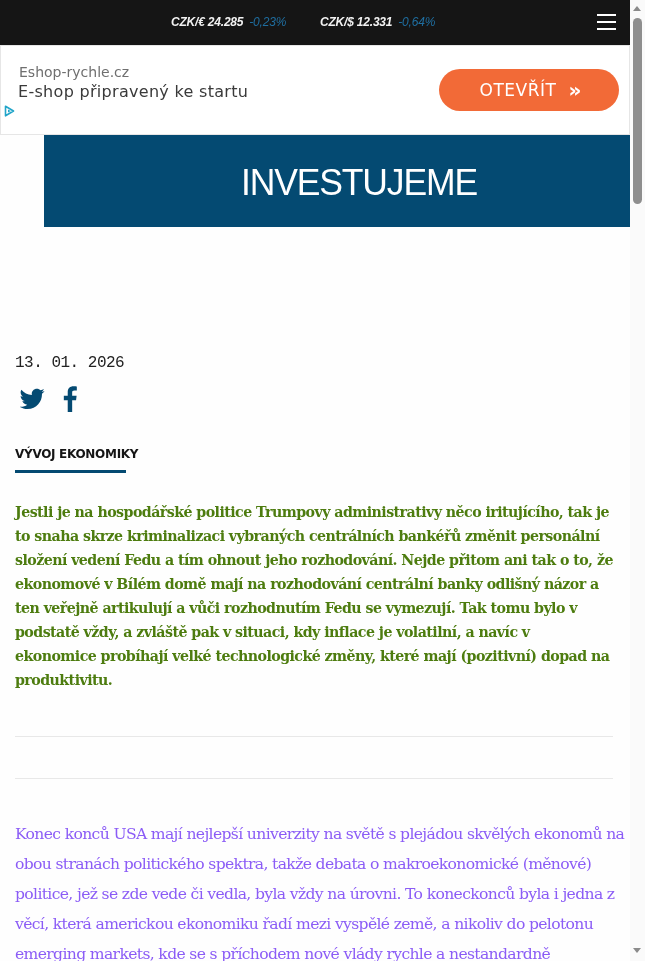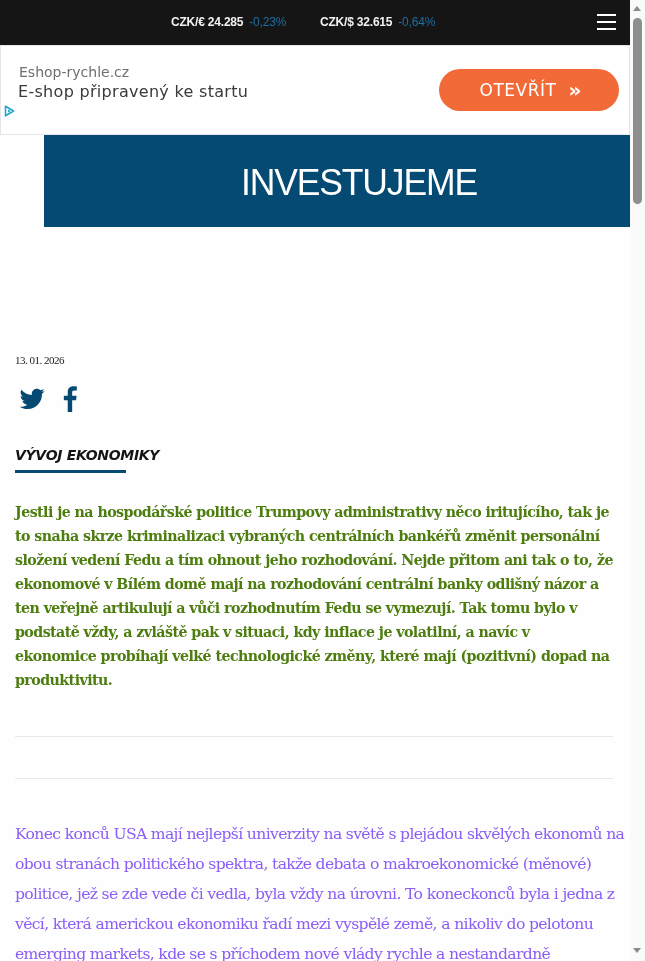--- a/index.html
+++ b/index.html
@@ -2,21 +2,21 @@
 <html><head>
 <meta charset="utf-8">
 <style>
   * { box-sizing: border-box; margin: 0; padding: 0; }
   html, body { width: 645px; height: 961px; overflow: hidden; background: #fefefe; }
   body { font-family: "Liberation Sans", sans-serif; color: #1a1a1a; position: relative; }
 
   .page { position: absolute; left: 0; top: 0; width: 630px; height: 961px; overflow: hidden; background: #fefefe; }
 
   
-  .ticker { position: absolute; left: 0; top: 0; width: 630px; height: 45px; background: #151515; }
+  .ticker { position: absolute; left: 0; top: 0; width: 630px; height: 45px; background: #151515; font-style: italic; }
   .ticker-item { position: absolute; top: 15px; font-size: 12px; font-weight: bold; color: #f2f2f2; white-space: nowrap; letter-spacing: -0.2px; }
   .ticker-item .chg { font-weight: normal; color: #1f6ea0; margin-left: 6px; }
   .ticker-item.eur { left: 171px; }
   .ticker-item.usd { left: 320px; }
   .hamburger { position: absolute; left: 597px; top: 13px; width: 19px; height: 18px; cursor: pointer; }
   .hamburger span { position: absolute; left: 0; width: 19px; height: 2px; background: #ffffff; }
   .hamburger span:nth-child(1) { top: 1px; }
   .hamburger span:nth-child(2) { top: 8px; }
   .hamburger span:nth-child(3) { top: 15px; }
 
@@ -27,25 +27,25 @@
   .ad-choice { position: absolute; left: 3px; top: 59px; width: 11px; height: 12px; }
   .ad-button { position: absolute; left: 438px; top: 23px; width: 180px; height: 42px; border-radius: 21px; background: #f26a37; color: #ffffff; font-family: "DejaVu Sans", sans-serif; font-size: 17px; letter-spacing: 0.5px; display: flex; align-items: center; justify-content: center; cursor: pointer; text-align: center; }
   .ad-button .arrows { font-weight: bold; font-size: 20px; margin-left: 12px; letter-spacing: -3px; }
 
   
   .brand { position: absolute; left: 0; top: 135px; width: 630px; height: 92px; background: #044a72; margin-left: 44px; }
   .brand-logo { position: absolute; left: 0; width: 630px; top: 27px; text-align: center; color: #ffffff; font-family: "Liberation Sans", sans-serif; font-size: 37px; letter-spacing: -1.2px; transform: scaleX(0.96); }
 
   
   .title { position: absolute; left: 15px; top: 268px; width: 580px; font-family: "DejaVu Sans", sans-serif; font-size: 21px; line-height: 34px; color: #161616; letter-spacing: -0.4px; }
-  .date { position: absolute; left: 15px; top: 354px; font-family: Liberation Serif, serif; font-size: 11px; color: #222; letter-spacing: -0.5px; }
+  .date { position: absolute; left: 15px; top: 354px; font-family: Liberation Mono, monospace; font-size: 16px; color: #222; letter-spacing: -0.5px; }
   .share { position: absolute; top: 386px; height: 26px; cursor: pointer; }
   .share.tw { left: 20px; width: 25px; }
   .share.fb { left: 62px; width: 16px; }
-  .category { position: absolute; left: 15px; top: 447px; font-family: "DejaVu Sans", sans-serif; font-size: 14px; font-weight: bold; color: #151515; letter-spacing: -0.3px; cursor: pointer; font-style: italic; }
+  .category { position: absolute; left: 15px; top: 447px; font-family: "DejaVu Sans", sans-serif; font-size: 12px; font-weight: bold; color: #151515; letter-spacing: -0.3px; cursor: pointer; }
   .category-underline { position: absolute; left: 15px; top: 470px; width: 111px; height: 3px; background: #044a72; }
 
   .lead { position: absolute; left: 15px; top: 500px; width: 600px; font-family: "DejaVu Serif", serif; font-weight: bold; font-size: 14.2px; line-height: 24px; color: #4d7c0f; letter-spacing: -0.55px; }
   .divider { position: absolute; left: 15px; width: 598px; height: 1px; background: #e8e8e8; }
   .divider.d1 { top: 736px; }
   .divider.d2 { top: 778px; }
   .body-text { position: absolute; left: 15px; top: 819px; width: 610px; font-family: "DejaVu Serif", serif; font-size: 15.6px; line-height: 30px; color: #8b5cf6; letter-spacing: -0.65px; }
 
   
   .scrollbar { position: absolute; left: 630px; top: 0; width: 15px; height: 961px; background: #fafafa; }
@@ -56,21 +56,21 @@
 </head>
 <body>
 
 <div class="page">
 
   <div class="ticker">
     <div class="ticker-item eur">
       <span>CZK/€ 24.285</span><span class="chg">-0,23%</span>
     </div>
     <div class="ticker-item usd">
-      <span>CZK/$ 32.615</span><span class="chg">-0,64%</span>
+      <span>CZK/$ 12.331</span><span class="chg">-0,64%</span>
     </div>
     <div class="hamburger">
       <span></span>
         <span></span>
         <span></span>
     </div>
   </div>
 
   <div class="ad">
     <div class="ad-domain">Eshop-rychle.cz</div>

